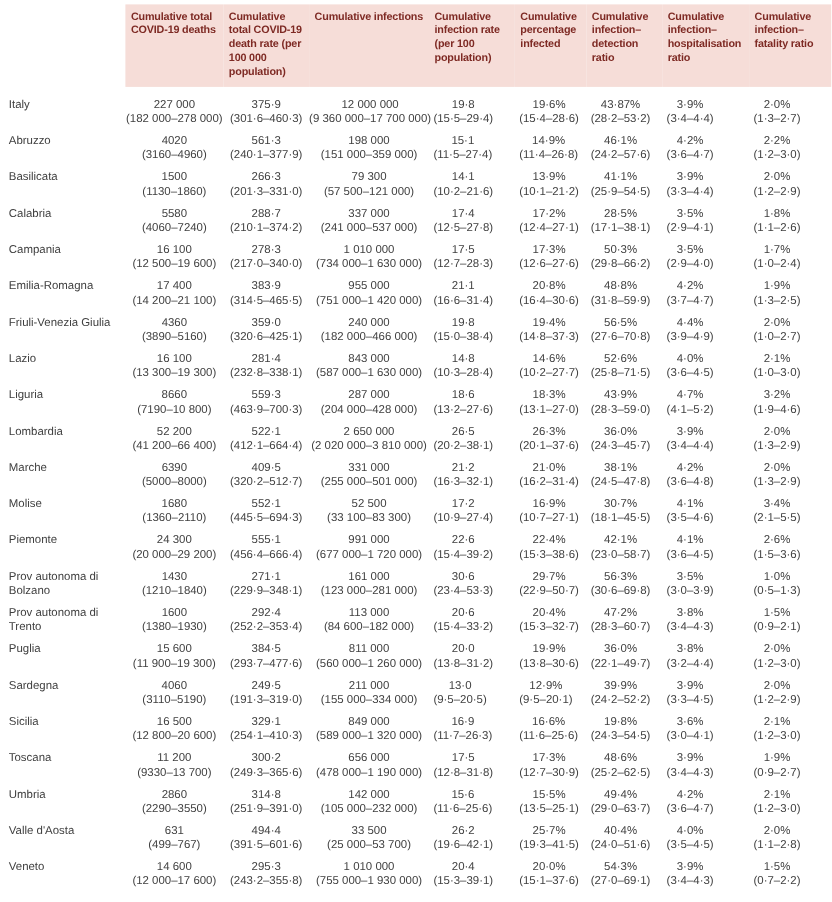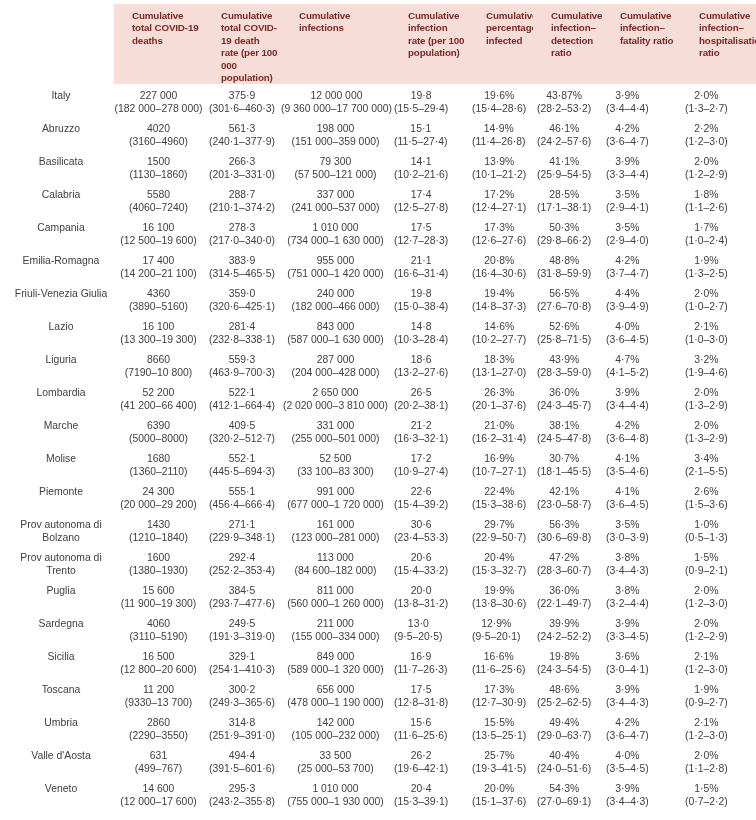--- a/index.html
+++ b/index.html
@@ -25,21 +25,21 @@
     margin-top: 4px;
     height: 75px;
   }
   .hcell {
     background: var(--header-bg, #f6ddd8);
     color: var(--header-text, #7e2a24);
     font-weight: bold;
     font-size: 9.8px;
     line-height: 12.4px;
     letter-spacing: -0.15px;
-    padding: 6px 3px 0 18px;
+    padding: 6px 3px 0 5px;
     box-sizing: border-box;
   }
   .hcell.corner {
     background: transparent;
   }
   
   .tbody {
     margin-top: 7px;
   }
   .row {
@@ -48,21 +48,21 @@
   }
   .cell {
     box-sizing: border-box;
     padding-top: 3px;
     font-size: 10.4px;
     line-height: 13.4px;
     color: var(--body-text, #404040);
   }
   .cell.region {
     padding-left: 8px;
-    text-align: center;
+    text-align: left;
   }
   .cell.c2, .cell.c3, .cell.c4 {
     text-align: center;
   }
   .cell.c5, .cell.c6, .cell.c7, .cell.c8, .cell.c9 {
     text-align: left;
     padding-left: 4px;
   }
   .cell .inner {
     display: inline-block;
@@ -81,22 +81,22 @@
   <div class="table">
 
     <div class="header grid">
       <div class="hcell corner"></div>
       <div class="hcell">Cumulative total COVID-19 deaths</div>
       <div class="hcell">Cumulative total COVID-19 death rate (per 100 000 population)</div>
       <div class="hcell">Cumulative infections</div>
       <div class="hcell">Cumulative infection rate (per 100 population)</div>
       <div class="hcell">Cumulative percentage infected</div>
       <div class="hcell">Cumulative infection–detection ratio</div>
+      <div class="hcell">Cumulative infection–hospitalisation ratio</div>
       <div class="hcell">Cumulative infection–fatality ratio</div>
-      <div class="hcell">Cumulative infection–hospitalisation ratio</div>
     </div>
 
     <div class="tbody">
         <div class="row grid">
           <div class="cell region">Italy</div>
           <div class="cell c2"><span class="inner"><span class="v">227 000</span><span class="r">(182 000–278 000)</span></span></div>
           <div class="cell c3"><span class="inner"><span class="v">375·9</span><span class="r">(301·6–460·3)</span></span></div>
           <div class="cell c4"><span class="inner"><span class="v">12 000 000</span><span class="r">(9 360 000–17 700 000)</span></span></div>
           <div class="cell c5"><span class="inner"><span class="v">19·8</span><span class="r">(15·5–29·4)</span></span></div>
           <div class="cell c6"><span class="inner"><span class="v">19·6%</span><span class="r">(15·4–28·6)</span></span></div>

